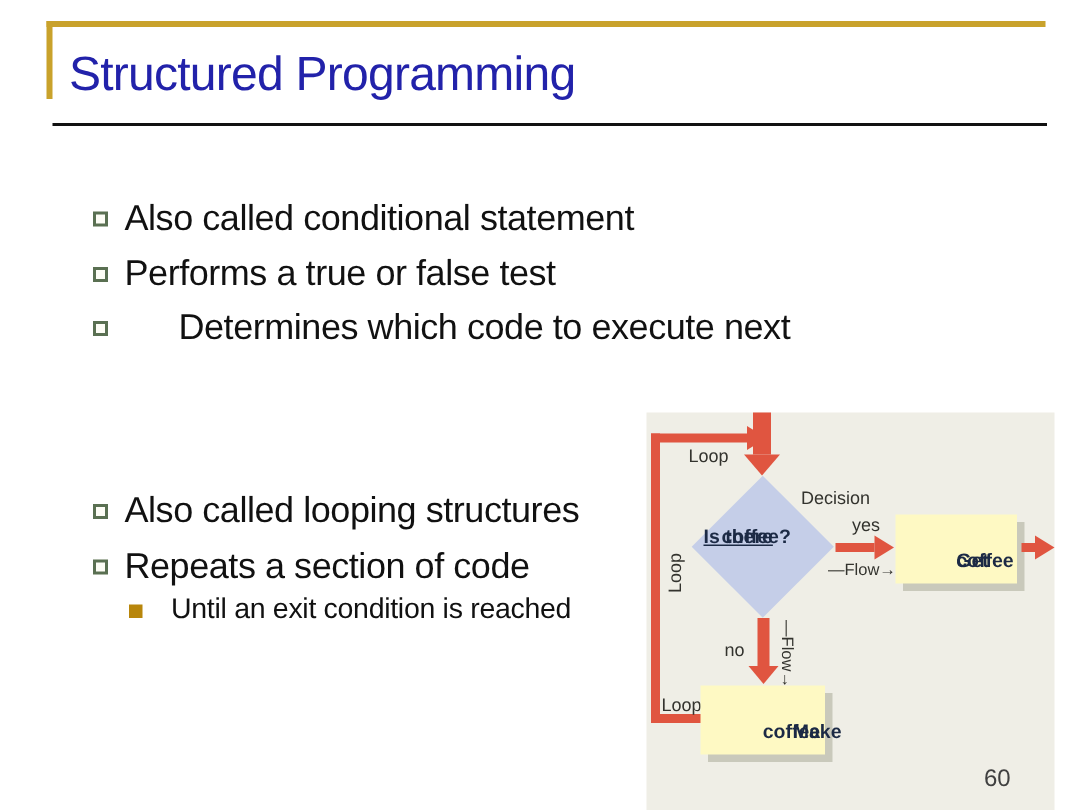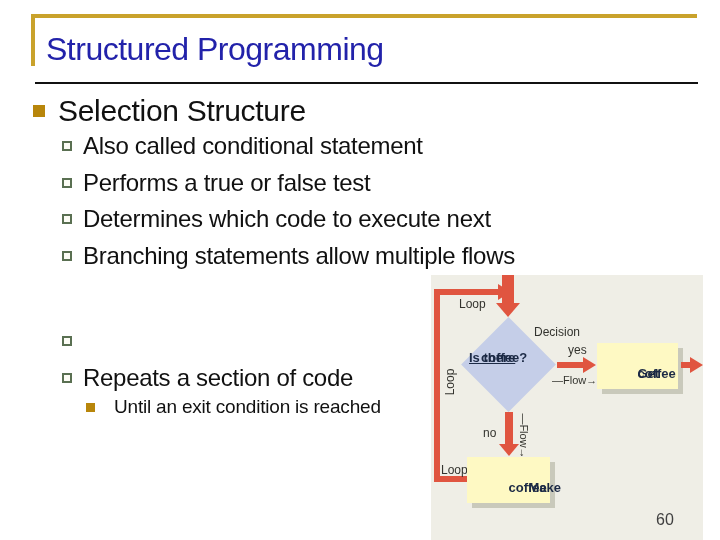--- a/index.html
+++ b/index.html
@@ -43,43 +43,36 @@
 </head>
 <body>
 
 <div class="slide">
 
   <div class="rule-top"></div>
   <div class="rule-left"></div>
   <div class="title">Structured Programming</div>
   <div class="title-underline"></div>
 
-  <div class="row row-h" style="left:33px; top:92px;">
-    <span class="sq-gold"></span>
-    <span>Selection Structure</span>
-  </div>
   <div class="row row-l2" style="left:62px; top:168px;">
     <span class="sq-hollow"></span>
     <span>Performs a true or false test</span>
   </div>
   <div class="row row-l2" style="left:62px; top:131px;">
     <span class="sq-hollow"></span>
     <span>Also called conditional statement</span>
   </div>
-  <div class="row row-l2" style="left:62px; top:204px;">
+  <div class="row row-l2" style="left:62px; top:204px;gap:36px;">
     <span class="sq-hollow"></span>
     <span>Determines which code to execute next</span>
-  </div>
-  <div class="row row-l2" style="left:62px; top:241px;">
-    <span class="sq-hollow"></span>
-    <span>Branching statements allow multiple flows</span>
   </div>
 
   <div class="row row-l2" style="left:62px; top:326px;">
     <span class="sq-hollow"></span>
+    <span>Also called looping structures</span>
   </div>
   <div class="row row-l3" style="left:86px; top:394px;">
     <span class="sq-gold-sm"></span>
     <span>Until an exit condition is reached</span>
   </div>
   <div class="row row-l2" style="left:62px; top:363px;">
     <span class="sq-hollow"></span>
     <span>Repeats a section of code</span>
   </div>
 

